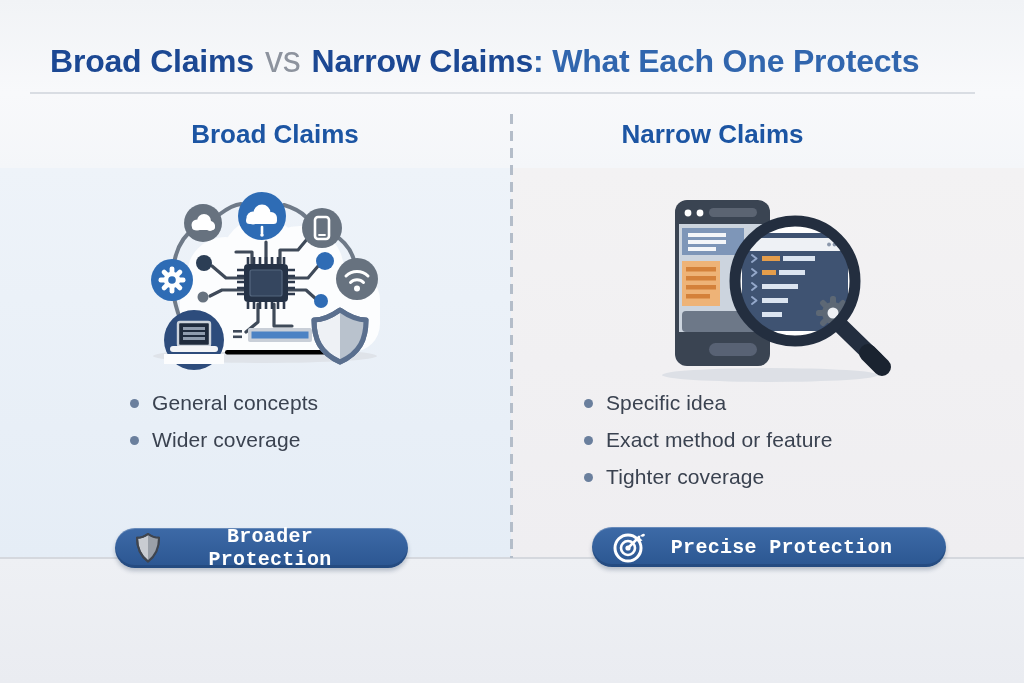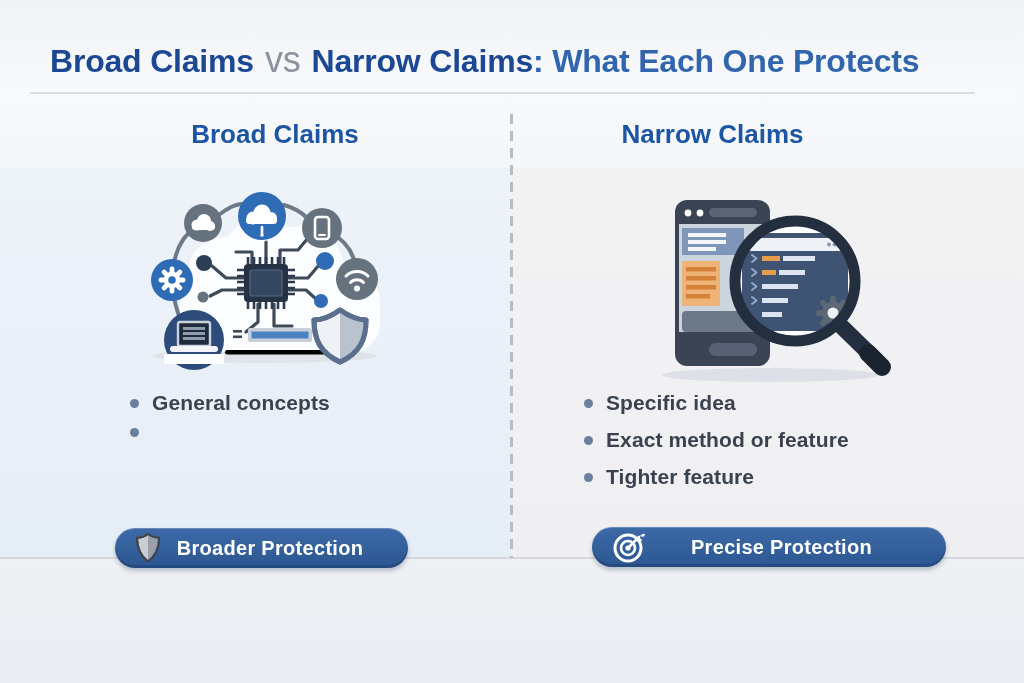--- a/index.html
+++ b/index.html
@@ -25,32 +25,32 @@
 
   
   .col-header { position:absolute; top:119px; font-size:26px; font-weight:bold; color:#1c55a3; text-align:center; }
   .col-header.left { left:100px; width:350px; }
   .col-header.right { left:540px; width:345px; }
 
   
   .bullets { position:absolute; list-style:none; display:flex; flex-direction:column; gap:13px; }
   .bullets.left { left:130px; top:391px; }
   .bullets.right { left:584px; top:391px; }
-  .bullets li { display:flex; align-items:center; font-size:21px; font-weight:bold; color:#3a4250; letter-spacing:0.1px; }
+  .bullets li { display:flex; align-items:center; font-size:21px; font-weight:normal; color:#3a4250; letter-spacing:0.1px; }
   .bullets .dot { width:9px; height:9px; border-radius:50%; background:#6a7f9d; margin-right:13px; flex:0 0 auto; }
 
   
   .badge { position:absolute; height:40px; border-radius:21px; display:flex; align-items:center;
            background:linear-gradient(180deg,#3d6aa7 0%,#2b5691 100%);
            box-shadow:0 3px 4px rgba(40,60,90,.28), inset 0 1px 0 rgba(255,255,255,.22), inset 0 -3px 0 rgba(15,35,70,.22);
            cursor:pointer; }
   .badge.left { left:115px; top:528px; width:293px; }
   .badge.right { left:592px; top:527px; width:354px; }
   .badge .b-icon { margin-left:20px; display:flex; }
-  .badge .b-label { flex:1; text-align:center; color:#fff; font-size:20px; font-weight:bold; letter-spacing:0.3px; padding-right:29px; }
+  .badge .b-label { flex:1; text-align:center; color:#fff; font-size:20px; font-weight:bold; letter-spacing:0.3px; padding-right:29px;font-family:Liberation Mono, monospace; }
 
   .illus { position:absolute; }
   .illus.left { left:140px; top:180px; }
   .illus.right { left:630px; top:183px; }
 </style>
 </head>
 <body>
 
 <div class="page">
 
@@ -257,35 +257,36 @@
     </g>
   </svg>
 
   <ul class="bullets left">
     <li>
         <span class="dot"></span>
         <span>General concepts</span>
       </li>
     <li>
         <span class="dot"></span>
+        <span>Wider coverage</span>
       </li>
   </ul>
 
   <ul class="bullets right">
     <li>
         <span class="dot"></span>
         <span>Specific idea</span>
       </li>
     <li>
         <span class="dot"></span>
         <span>Exact method or feature</span>
       </li>
     <li>
         <span class="dot"></span>
-        <span>Tighter feature</span>
+        <span>Tighter coverage</span>
       </li>
   </ul>
 
   <div class="badge left">
     <span class="b-icon">
       <svg width="26" height="30" viewBox="0 0 26 30">
         <path d="M13,1 C16.5,3.6 20.5,4.8 24,4.8 C24,14 21,22.5 13,28.5 C5,22.5 2,14 2,4.8 C5.5,4.8 9.5,3.6 13,1 Z" fill="#c9ccd2" stroke="#3f454f" stroke-width="2" stroke-linejoin="round"></path>
         <path d="M13,1 C16.5,3.6 20.5,4.8 24,4.8 C24,14 21,22.5 13,28.5 Z" fill="#9aa0a9"></path>
         <path d="M13,1 C16.5,3.6 20.5,4.8 24,4.8 C24,14 21,22.5 13,28.5 C5,22.5 2,14 2,4.8 C5.5,4.8 9.5,3.6 13,1 Z" fill="none" stroke="#3f454f" stroke-width="2" stroke-linejoin="round"></path>
       </svg>

